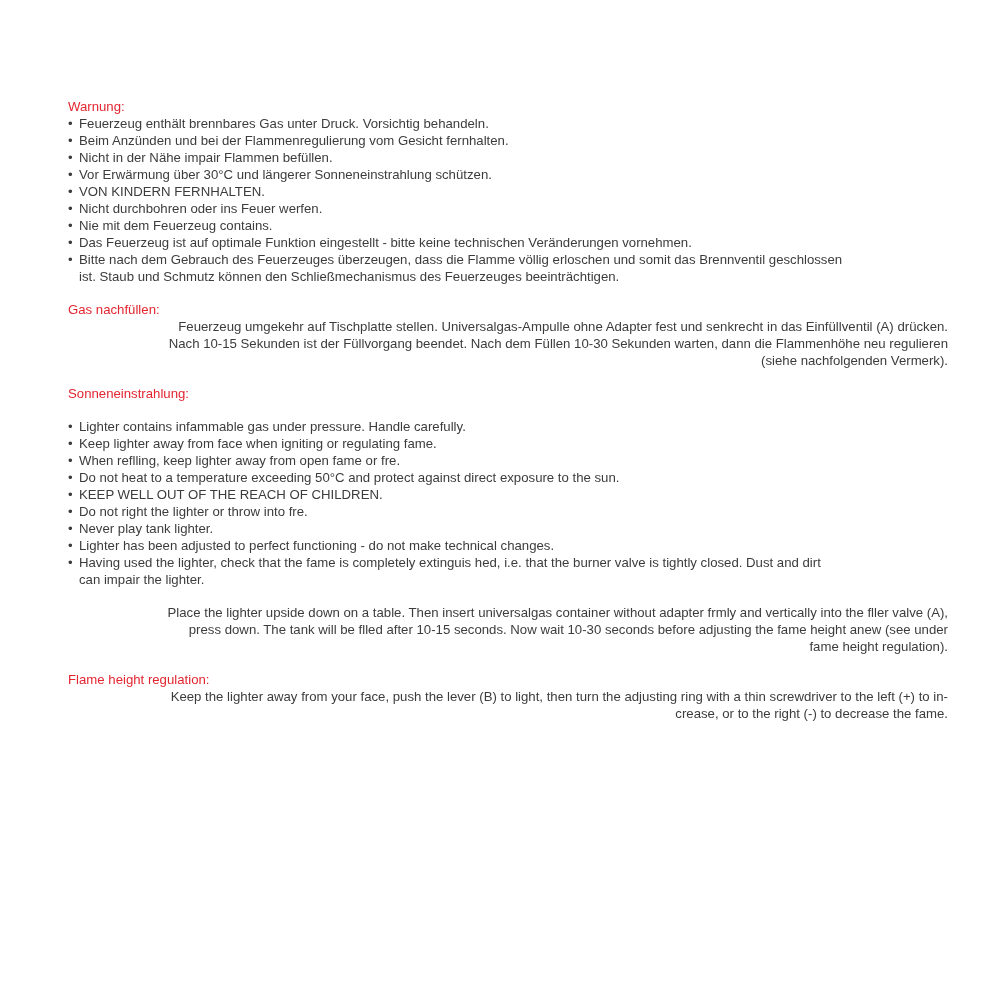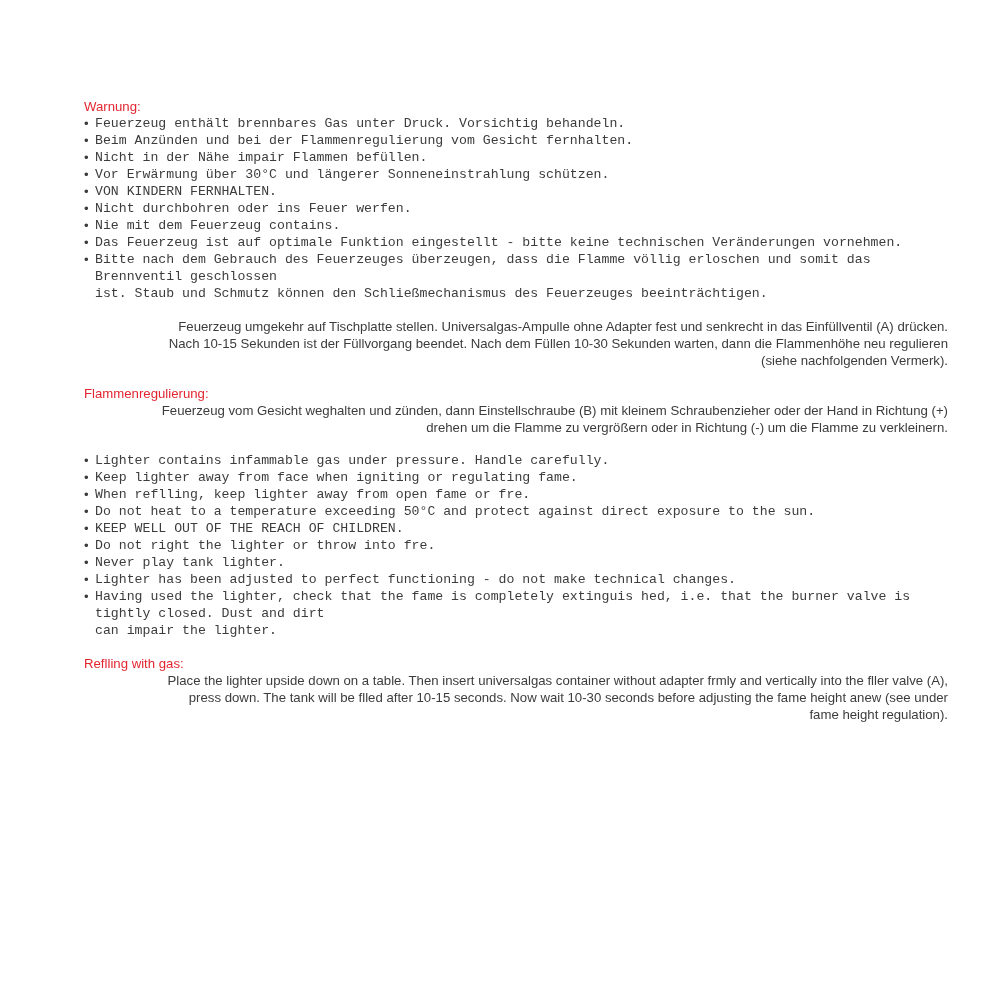--- a/index.html
+++ b/index.html
@@ -17,21 +17,21 @@
     font-size: 13.2px;
     line-height: 17px;
     color: #3c3c3c;
   }
   .content {
     position: absolute;
     left: 68px;
     top: 98px;
     width: 880px;
   }
-  .sec { margin: 0 0 16px 16px; }
+  .sec { margin: 0 0 16px 0; }
   .sec:last-child { margin-bottom: 0; }
   .heading {
     margin: 0;
     font-size: 13.2px;
     font-weight: normal;
     line-height: 17px;
     color: #e32530;
   }
   .para {
     white-space: pre-line;
@@ -43,21 +43,20 @@
     align-items: flex-start;
   }
   .bullet-glyph {
     flex: 0 0 auto;
     width: 11px;
     text-align: left;
   }
   .bullet-text {
     flex: 1 1 auto;
     white-space: pre-line;
-    font-family: Liberation Mono, monospace;
   }
 </style>
 </head>
 <body>
 
 <div class="page">
   <div class="content">
     <div id="sections">
   <section class="sec">
     <h2 class="heading">Warnung:</h2>
@@ -96,33 +95,30 @@
             </div>
             <div class="bullet-row">
               <span class="bullet-glyph">•</span>
               <span class="bullet-text">Bitte nach dem Gebrauch des Feuerzeuges überzeugen, dass die Flamme völlig erloschen und somit das Brennventil geschlossen
 ist. Staub und Schmutz können den Schließmechanismus des Feuerzeuges beeinträchtigen.</span>
             </div>
           </div>
   </section>
 
   <section class="sec">
+    <h2 class="heading">Gas nachfüllen:</h2>
     <div class="body">
             <p class="para">Feuerzeug umgekehr auf Tischplatte stellen. Universalgas-Ampulle ohne Adapter fest und senkrecht in das Einfüllventil (A) drücken.
 Nach 10-15 Sekunden ist der Füllvorgang beendet. Nach dem Füllen 10-30 Sekunden warten, dann die Flammenhöhe neu regulieren
 (siehe nachfolgenden Vermerk).</p>
           </div>
   </section>
 
   <section class="sec">
-    <h2 class="heading">Flammenregulierung:</h2>
-    <div class="body">
-            <p class="para">Feuerzeug vom Gesicht weghalten und zünden, dann Einstellschraube (B) mit kleinem Schraubenzieher oder der Hand in Richtung (+)
-drehen um die Flamme zu vergrößern oder in Richtung (-) um die Flamme zu verkleinern.</p>
-          </div>
+    <h2 class="heading">Sonneneinstrahlung:</h2>
   </section>
 
   <section class="sec">
     <div class="body">
             <div class="bullet-row">
               <span class="bullet-glyph">•</span>
               <span class="bullet-text">Lighter contains infammable gas under pressure. Handle carefully.</span>
             </div>
             <div class="bullet-row">
               <span class="bullet-glyph">•</span>
@@ -154,25 +150,29 @@
             </div>
             <div class="bullet-row">
               <span class="bullet-glyph">•</span>
               <span class="bullet-text">Having used the lighter, check that the fame is completely extinguis hed, i.e. that the burner valve is tightly closed. Dust and dirt
 can impair the lighter.</span>
             </div>
           </div>
   </section>
 
   <section class="sec">
-    <h2 class="heading">Reflling with gas:</h2>
     <div class="body">
             <p class="para">Place the lighter upside down on a table. Then insert universalgas container without adapter frmly and vertically into the fller valve (A),
 press down. The tank will be flled after 10-15 seconds. Now wait 10-30 seconds before adjusting the fame height anew (see under
 fame height regulation).</p>
           </div>
   </section>
 
   <section class="sec">
+    <h2 class="heading">Flame height regulation:</h2>
+    <div class="body">
+            <p class="para">Keep the lighter away from your face, push the lever (B) to light, then turn the adjusting ring with a thin screwdriver to the left (+) to in-
+crease, or to the right (-) to decrease the fame.</p>
+          </div>
   </section>
 </div>
   </div>
 </div>
 
 </body></html>

